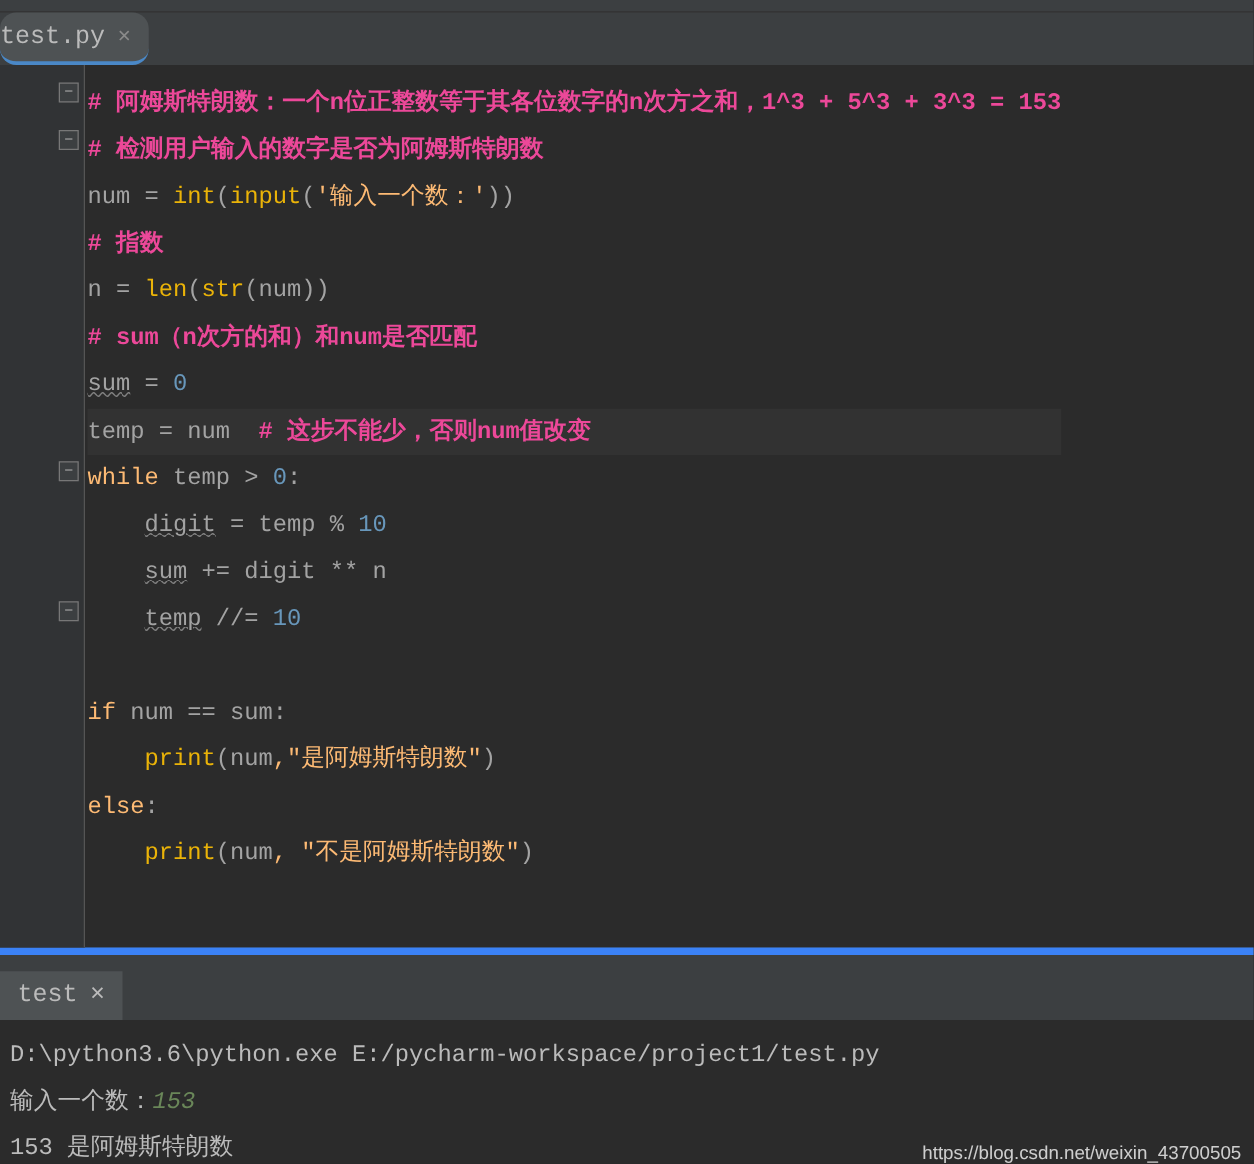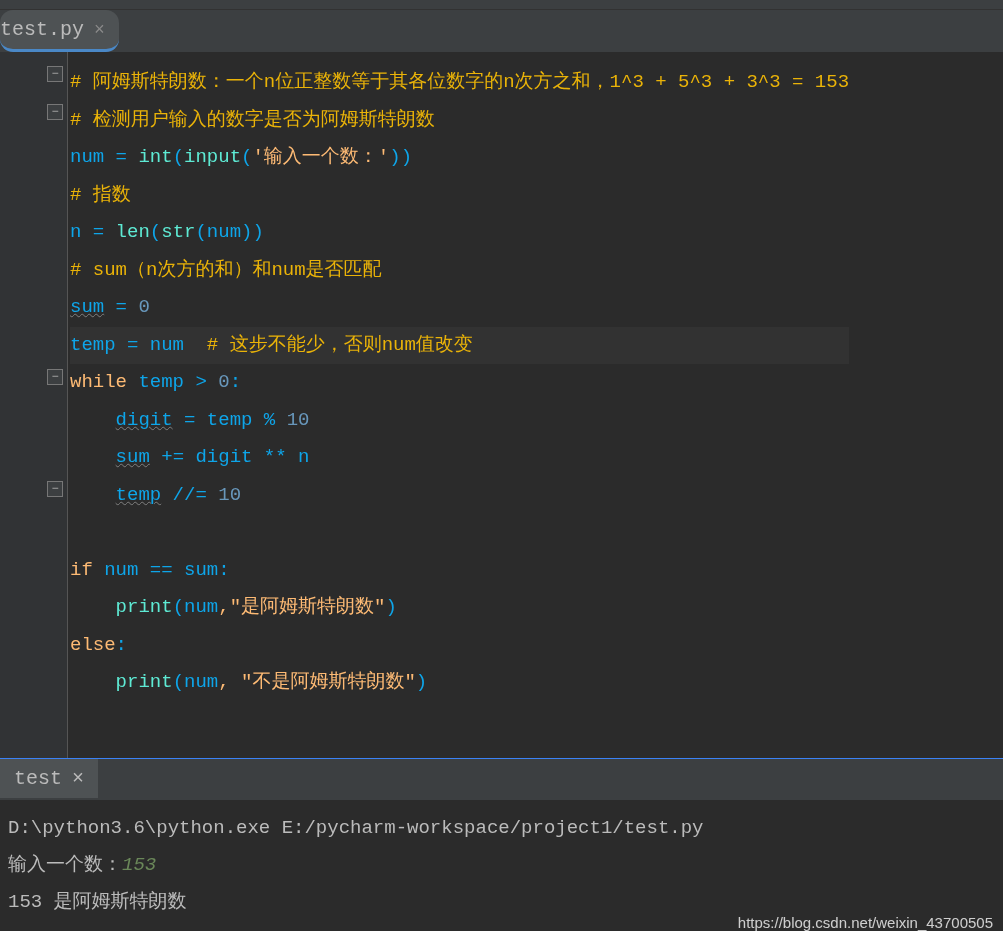--- a/index.html
+++ b/index.html
@@ -59,35 +59,35 @@
     font-size: 12px;
     color: #aaa;
   }
   .code {
     padding: 12px 0 0 2px;
     font-size: 19px;
     line-height: 37.5px;
     white-space: pre;
     color: #a9b7c6;
   }
-  .c-comment { color: #eab308; }
-  .c-builtin { color: #5eead4; margin-top: 20px; }
+  .c-comment { color: #ec4899; font-weight: bold; }
+  .c-builtin { color: #eab308; margin-top: 20px; }
   .c-string { color: #fdba74; }
   .c-keyword { color: #fdba74; }
   .c-number { color: #6897bb; }
-  .c-text { color: #0ea5e9; }
+  .c-text { color: #a3a3a3; }
   .wavy { text-decoration: underline wavy #808080; text-decoration-thickness: 1px; }
   .line-hl { background: #323232; display: inline-block; min-width: 100%; }
 
   .console-tab-bar {
     background: #3c3f41;
     display: flex;
-    height: 42px;
-    align-items: flex-start;
-    border-top: 1px solid #3b82f6;
+    height: 58px;
+    align-items: flex-end;
+    border-top: 6px solid #3b82f6;
   }
   .console-tab {
     background: #4e5254;
     padding: 8px 14px;
     display: flex;
     align-items: center;
     gap: 10px;
     font-size: 20px;
     color: #bbb;
   }

